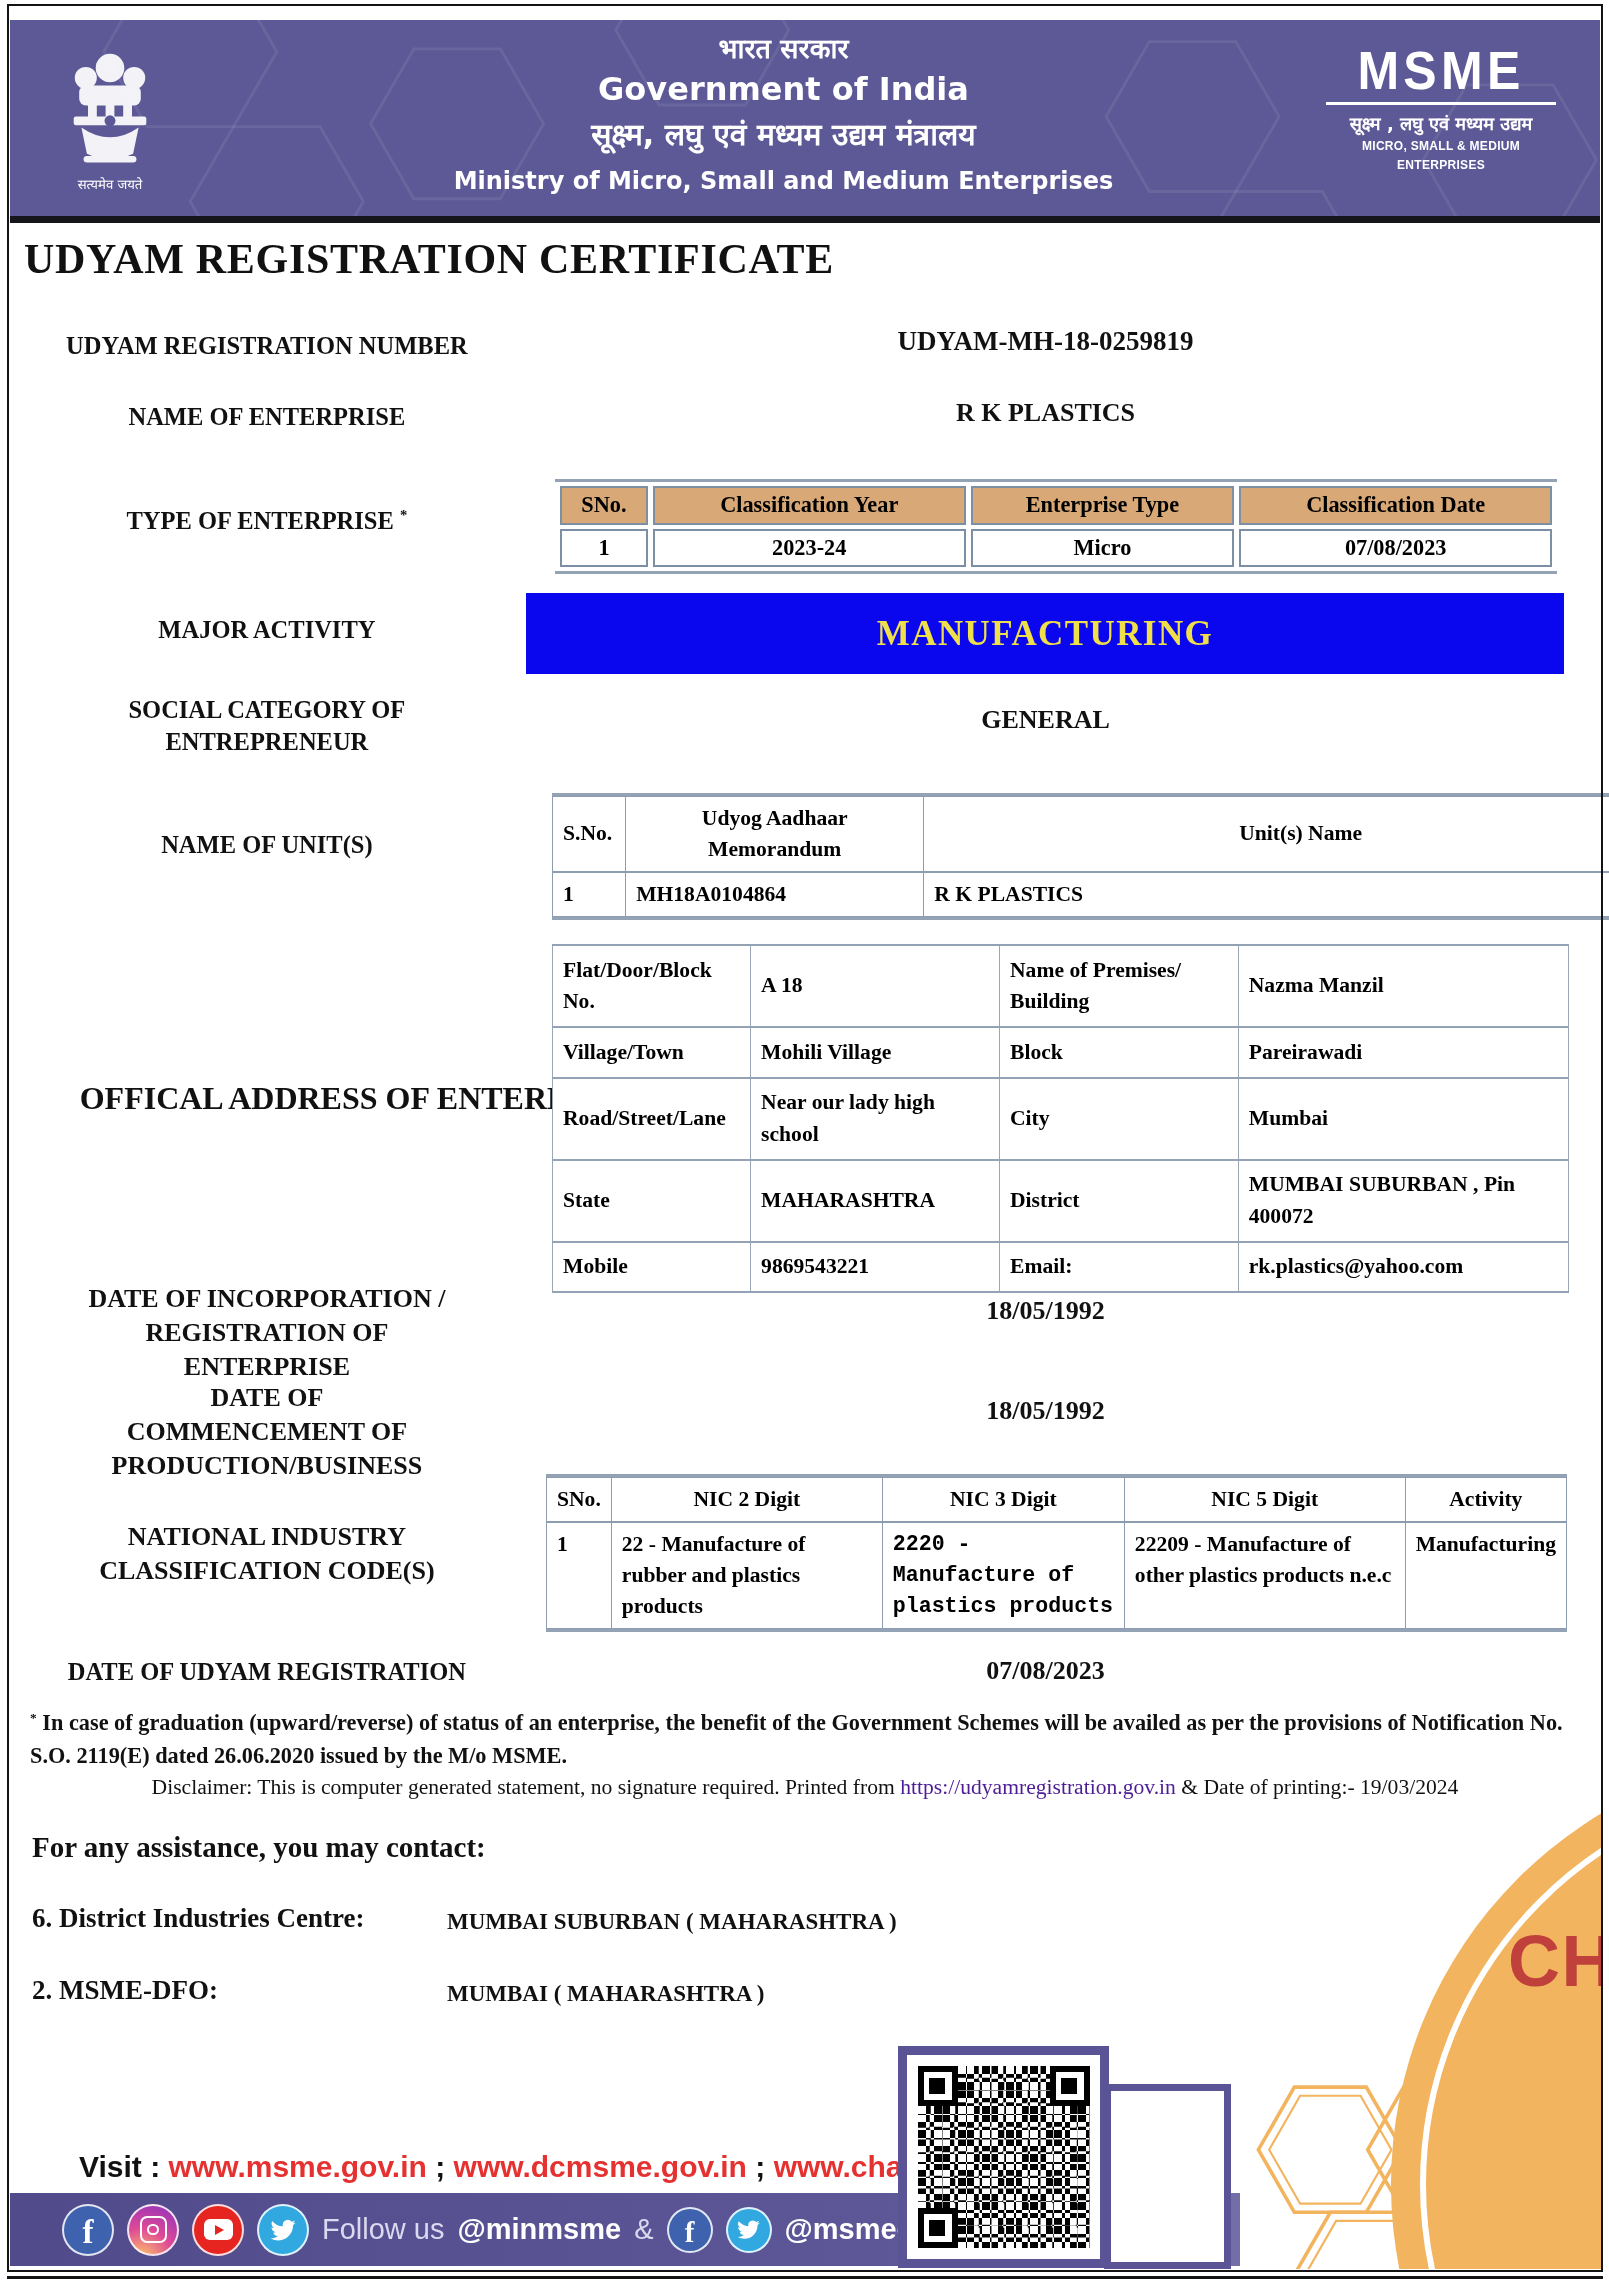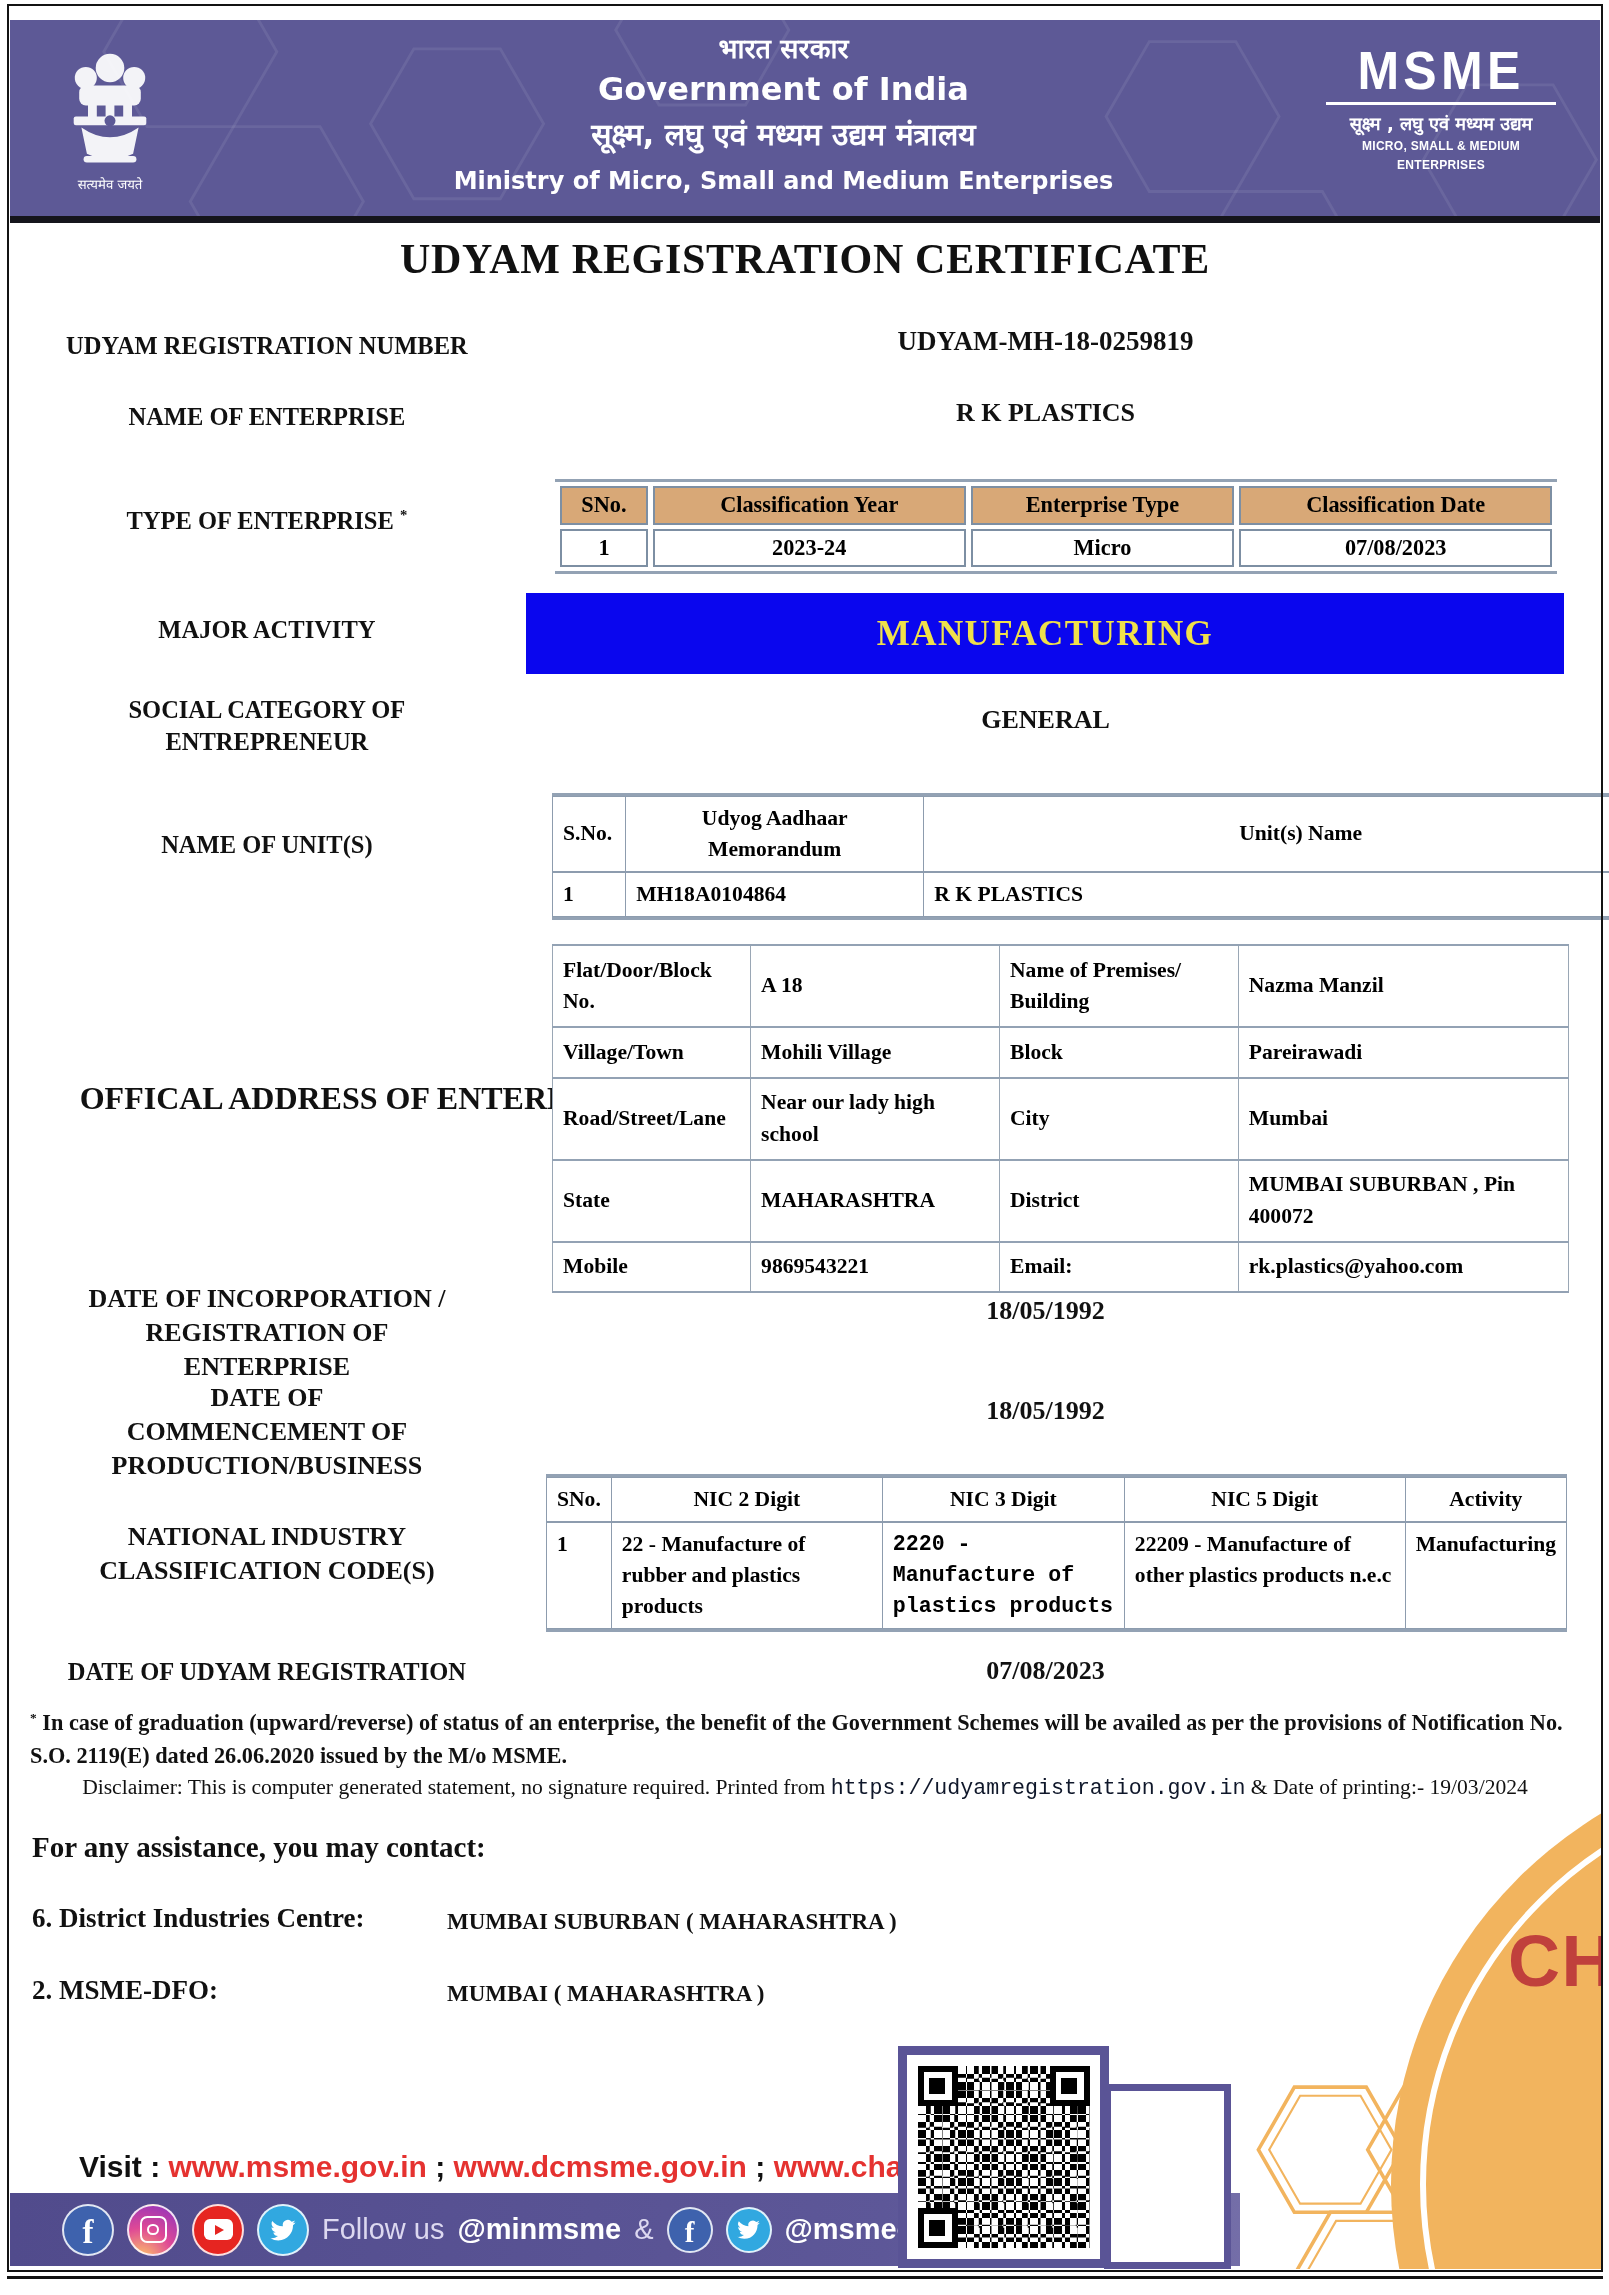--- a/index.html
+++ b/index.html
@@ -20,21 +20,21 @@
   .b-hi2 { font-size:30px; font-weight:700; line-height:46px; }
   .b-en2 { font-size:24px; font-weight:700; line-height:46px; }
   .emblem { position:absolute; left:45px; top:23px; width:110px; height:160px; z-index:2; }
   .msme-logo { position:absolute; right:40px; top:24.5px; width:238px; text-align:center; color:#fff; z-index:2; font-family:"Liberation Sans", sans-serif; }
   .msme-word { font-size:50px; font-weight:800; letter-spacing:4.3px; line-height:52px; transform:scaleY(1.08); }
   .msme-bar { height:2.9px; background:#fff; margin:5.8px 4.3px 7.2px 4.3px; }
   .msme-hi { font-family:"DejaVu Sans", sans-serif; font-size:18px; font-weight:700; line-height:24.5px; }
   .msme-en { font-size:12px; font-weight:700; letter-spacing:0.3px; line-height:19px; }
 
   
-  .title { position:absolute; left:0; width:100%; top:235px; text-align:center; font-size:42px; font-weight:700; letter-spacing:0.7px; z-index:1; }
+  .title { position:absolute; left:0; width:100%; top:235px; font-size:42px; font-weight:700; letter-spacing:0.7px; z-index:1;padding-left:24px; }
   .lbl { position:absolute; left:14.4px; width:505px; text-align:center; font-weight:700; font-size:24.5px; line-height:1.3; z-index:1; }
   .val { position:absolute; left:519px; width:1053px; text-align:center; font-weight:700; font-size:26px; z-index:1; }
   .lbl .narrow { display:block; margin:0 auto; }
 
   
   .tblwrap { position:absolute; border-top:3.6px solid #93a2b4; border-bottom:3.6px solid #93a2b4; background:#fff; z-index:1; }
   table.doc { border-collapse:collapse; width:100%; font-family:"Liberation Serif", serif; font-weight:700; font-size:21.6px; line-height:1.45; color:#000; }
   table.doc th, table.doc td { border:1.4px solid #8d9cae; padding:5.8px 10px; vertical-align:middle; }
   table.doc th { text-align:center; border-bottom:2.9px solid #8d9cae; }
   table.doc td { text-align:left; }
@@ -46,21 +46,21 @@
   table.addr td { border-left:1.4px solid #9aa7b5; border-right:1.4px solid #9aa7b5; border-top:2.9px solid #93a2b4; border-bottom:none; padding:8.7px 10px; }
   table.addr tr:first-child td { border-top:none; }
 
   
   .activity-box { position:absolute; left:526px; width:1038px; top:593px; height:81px; background:#0a06ee; display:flex; align-items:center; justify-content:center; z-index:1; }
   .activity-box span { color:#efe04b; font-size:35px; font-weight:700; letter-spacing:1.4px; font-family:"Liberation Serif", serif; }
 
   
   .footnote { position:absolute; left:30px; right:32px; top:1706px; font-size:22.3px; font-weight:700; line-height:1.5; z-index:1; }
   .disclaimer { position:absolute; left:16px; right:16px; top:1775px; text-align:center; font-size:21.6px; z-index:1; }
-  .red-link { color:#0f172a;font-family:Liberation Mono, monospace; }
+  .red-link { color:#4c1d95; }
   .assist-h { position:absolute; left:32px; top:1831px; font-size:29px; font-weight:700; z-index:1; }
   .assist-lbl { position:absolute; left:32px; font-size:27px; font-weight:700; z-index:1; }
   .assist-val { position:absolute; left:447px; font-size:23px; font-weight:700; z-index:1; }
 
   
   .visit { position:absolute; left:79px; top:2150px; font-family:"Liberation Sans", sans-serif; font-size:30px; font-weight:700; z-index:3; white-space:nowrap; }
   .visit .vr { color:#e53230; }
 
   
   .fband { position:absolute; left:10px; right:10px; top:2193px; height:73px; background:linear-gradient(90deg,#514b8c 0%,#5d5798 55%,#8b85b8 100%); display:flex; align-items:center; padding-left:52px; gap:13px; z-index:1; font-family:"Liberation Sans", sans-serif; white-space:nowrap; overflow:hidden; }

